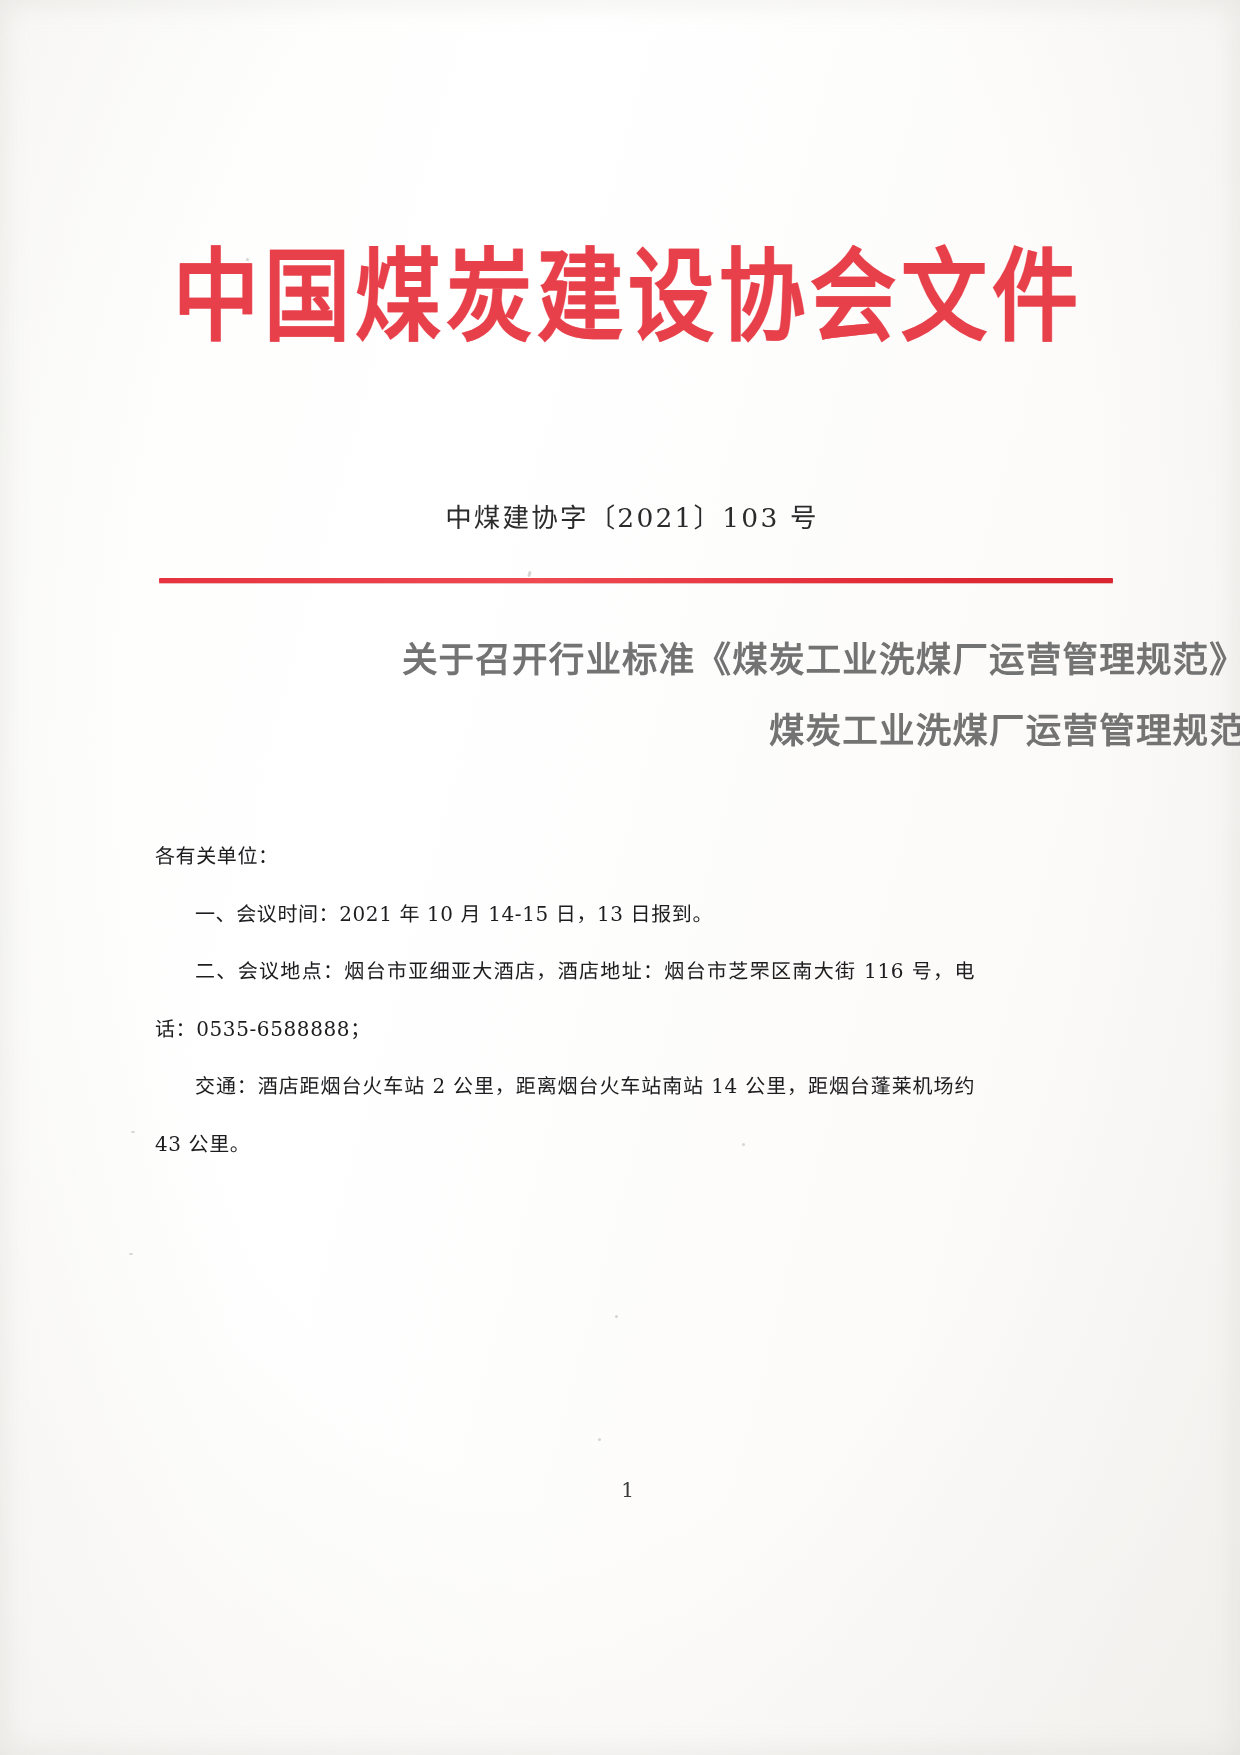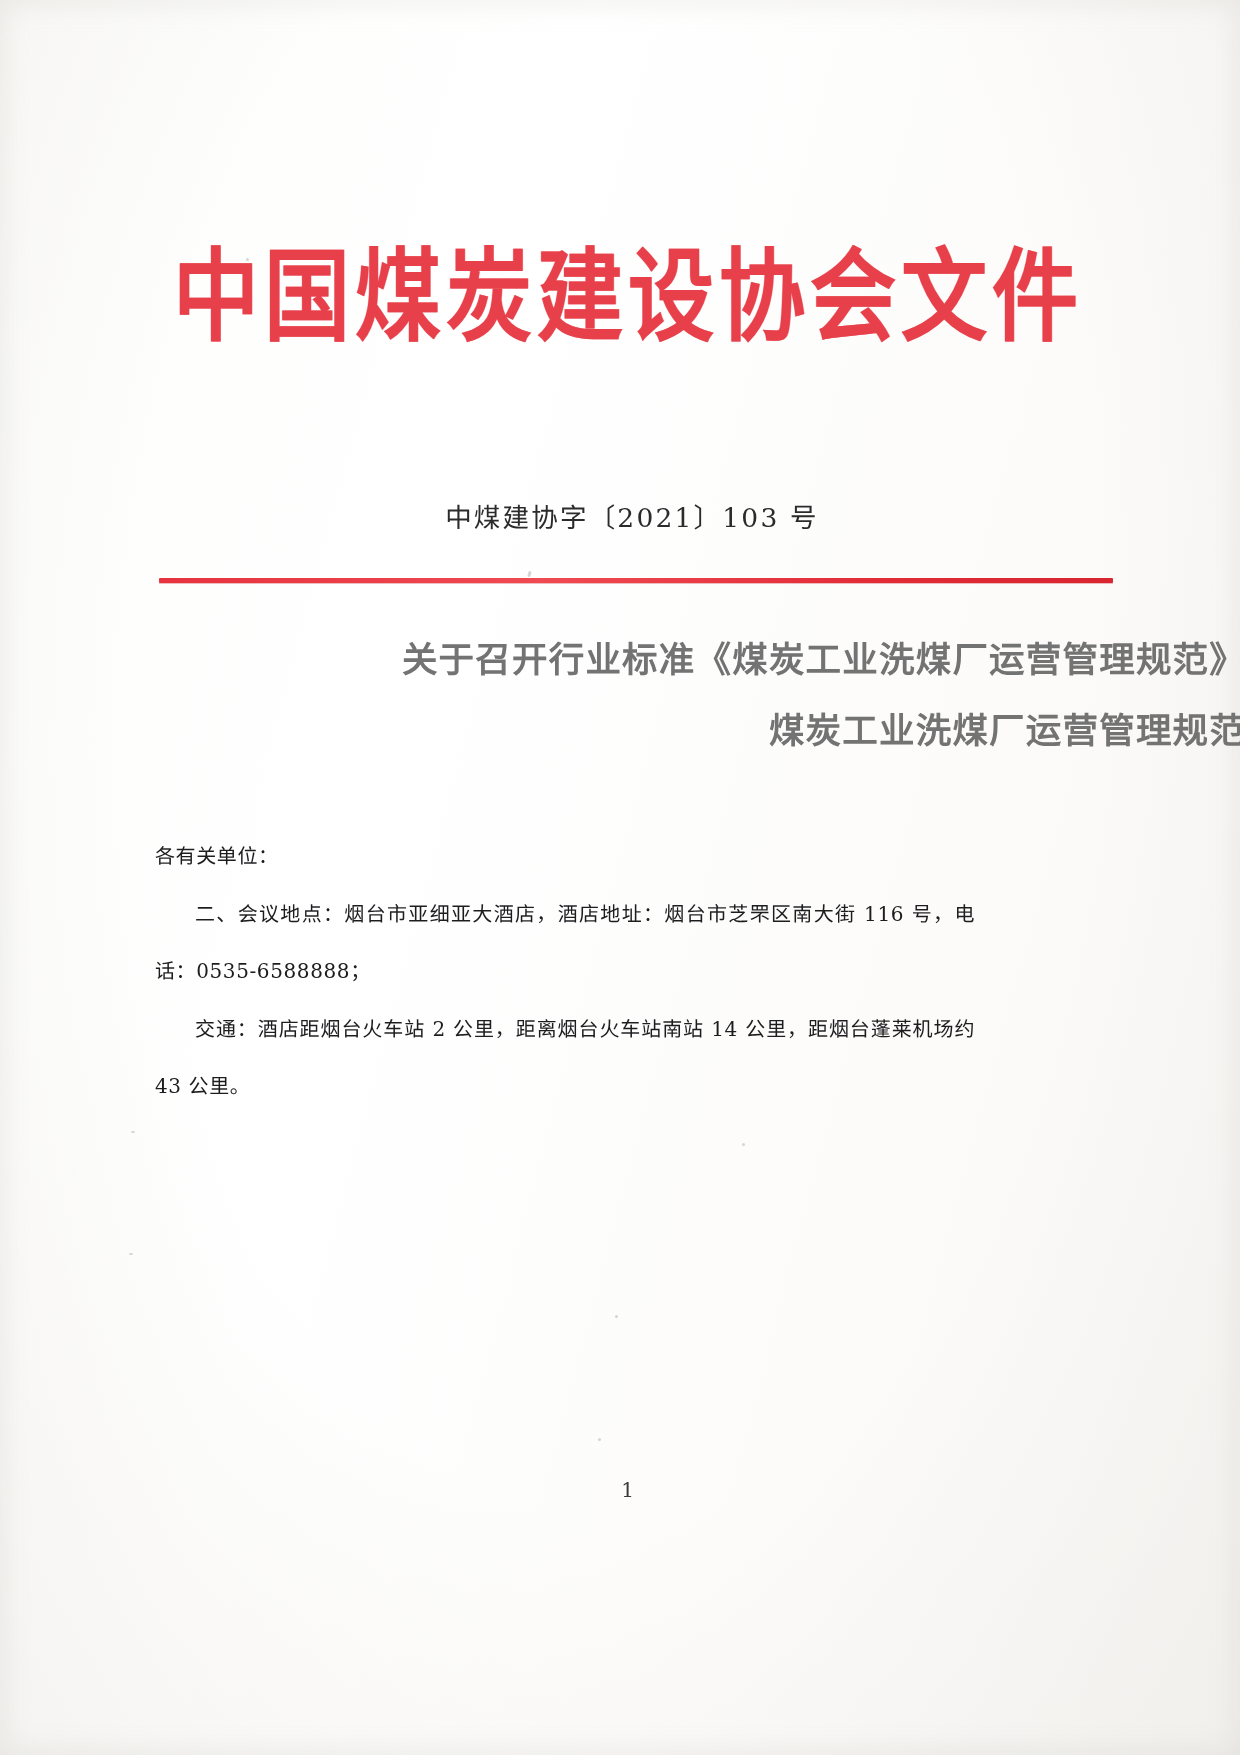--- a/index.html
+++ b/index.html
@@ -196,20 +196,21 @@
 
     <div class="red-rule"></div>
 
     <div class="subject">
       <div class="subject-line">关于召开行业标准《煤炭工业洗煤厂运营管理规范》</div>
       <div class="subject-line">煤炭工业洗煤厂运营管理规范</div>
     </div>
 
     <div class="body-block">
       <p class="salutation">各有关单位：</p>
+      <p class="item">一、会议时间：2021 年 10 月 14-15 日，13 日报到。</p>
       <p class="item">二、会议地点：烟台市亚细亚大酒店，酒店地址：烟台市芝罘区南大街 116 号，电话：0535-6588888；</p>
       <p class="item">交通：酒店距烟台火车站 2 公里，距离烟台火车站南站 14 公里，距烟台蓬莱机场约 43 公里。</p>
     </div>
 
     <div class="page-number">1</div>
 
   </div>
 </div>
 
 </body></html>

